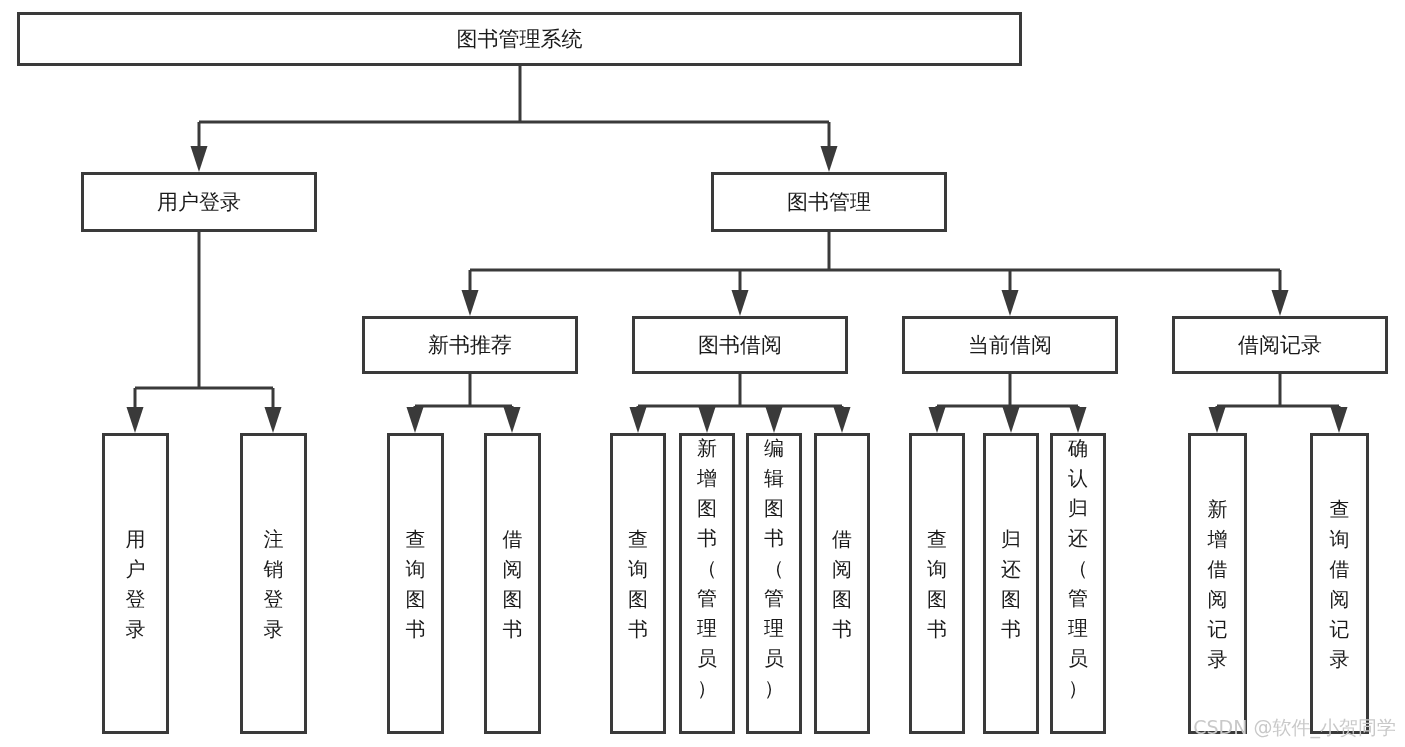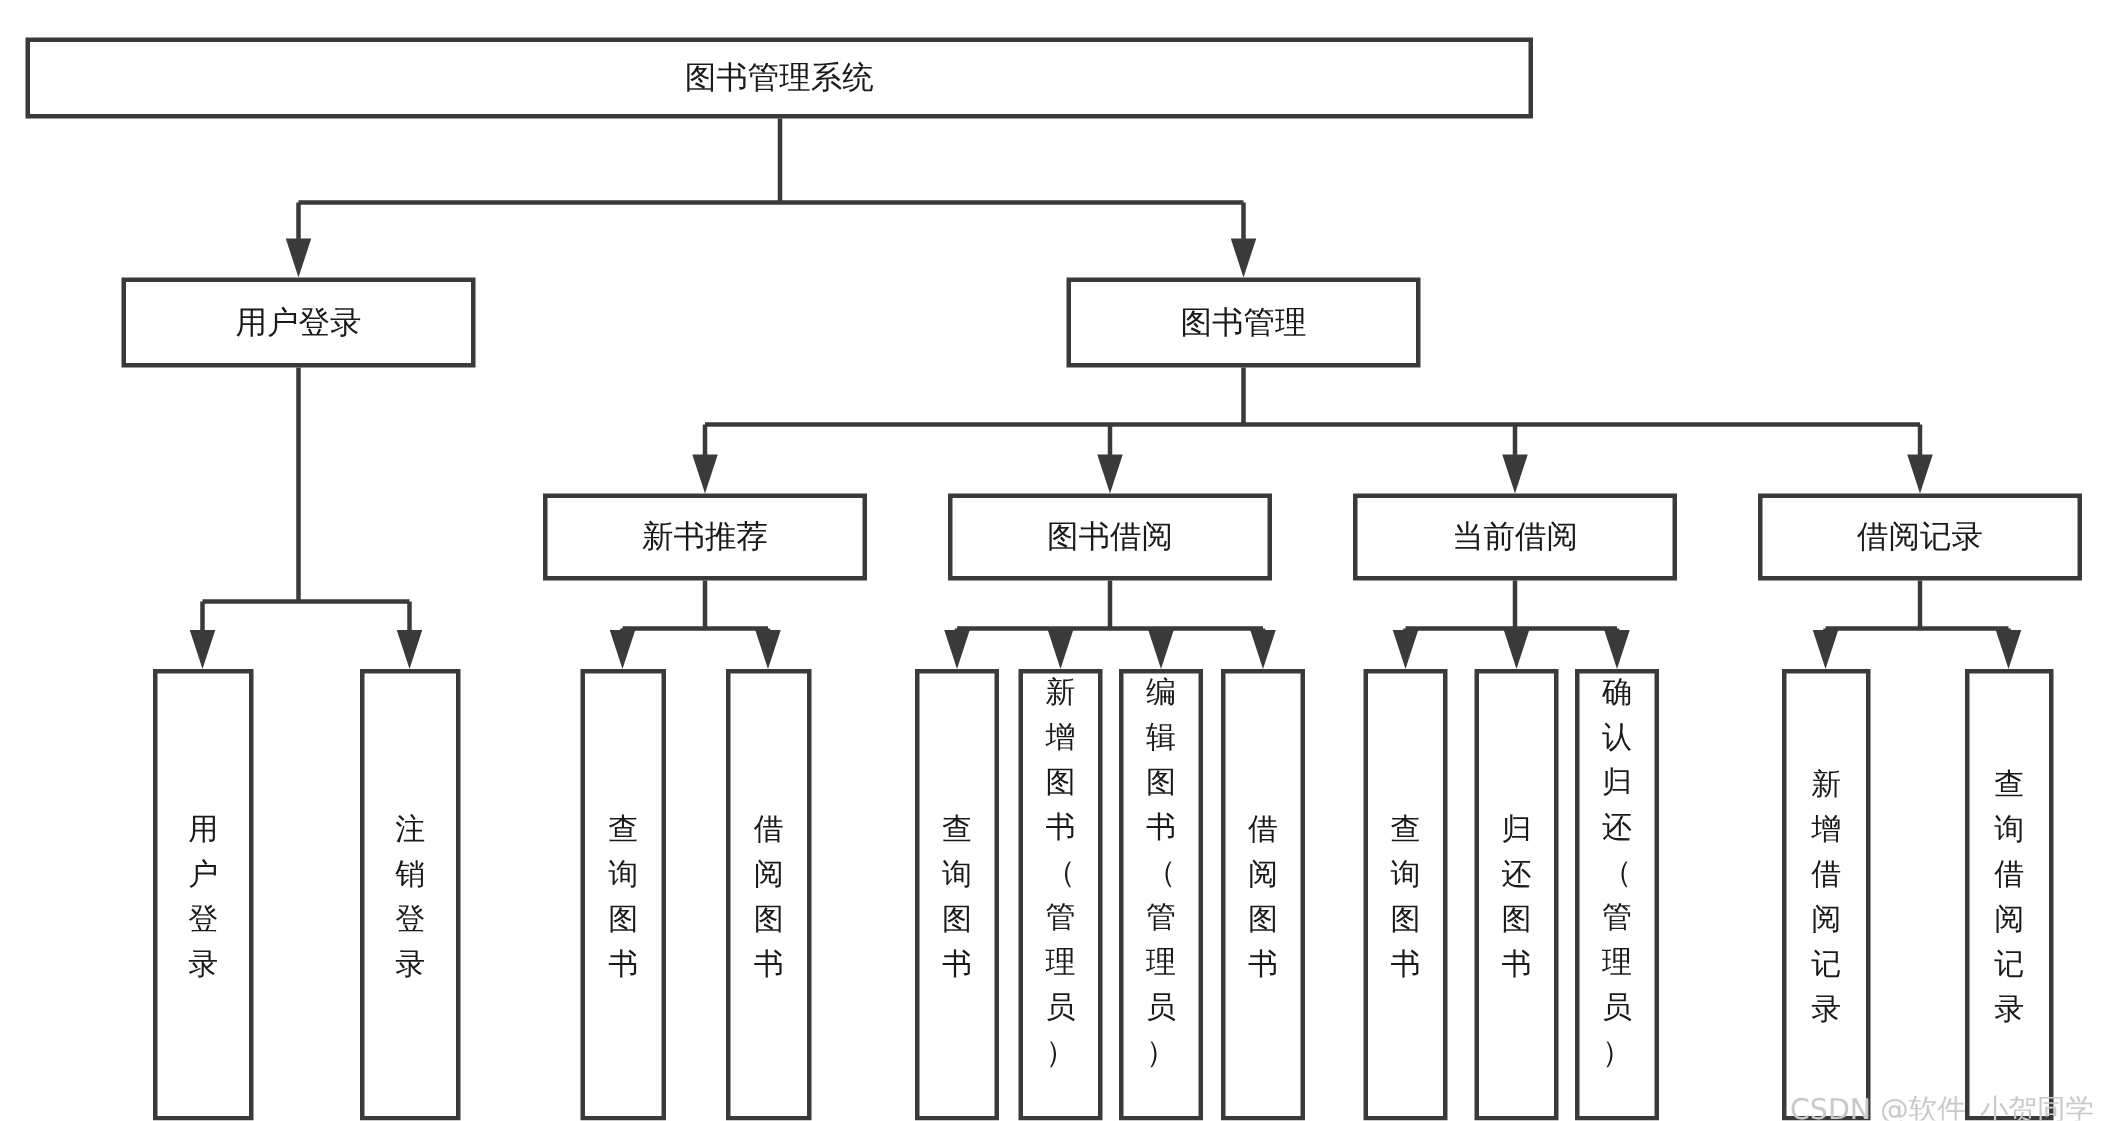--- a/index.html
+++ b/index.html
@@ -10,21 +10,21 @@
   body {
     width: 1405px;
     height: 747px;
     font-family: "DejaVu Sans", "Liberation Sans", sans-serif;
     overflow: hidden;
     position: relative;
   }
   #diagram-root {
     position: absolute;
     left: 0;
-    top: 13px;
+    top: 0;
     width: 1405px;
     height: 647px;
   }
   svg.flowchart {
     display: block;
     width: 1405px;
     height: 747px;
   }
   .node-box {
     fill: #ffffff;

